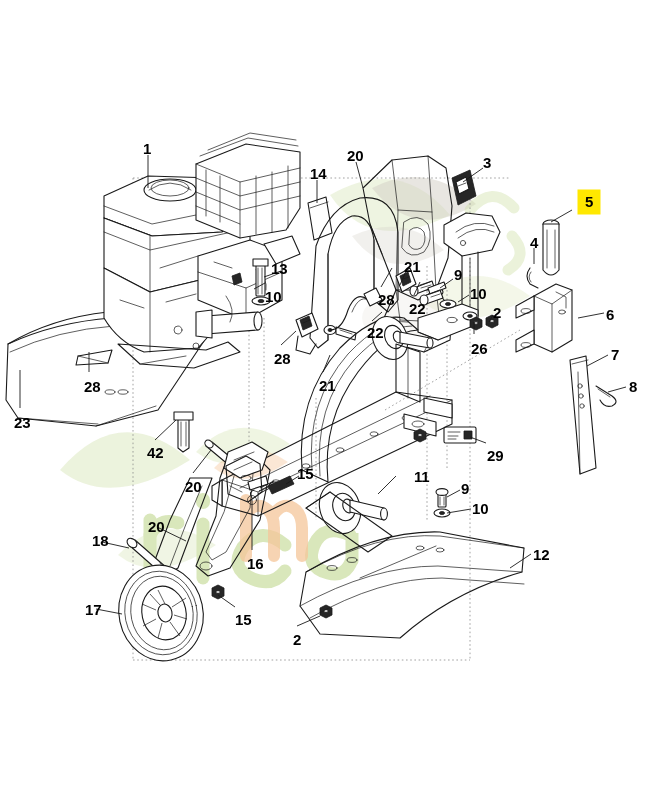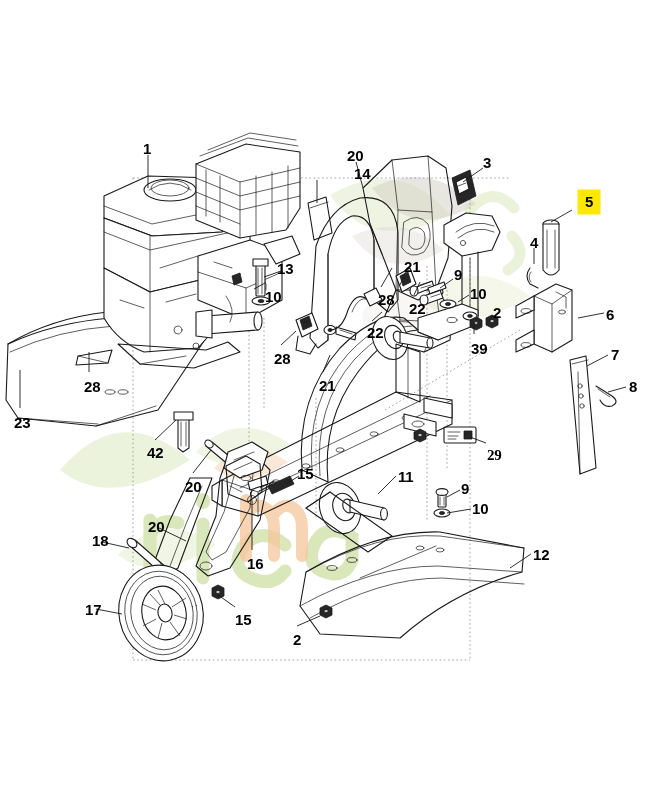--- a/index.html
+++ b/index.html
@@ -528,45 +528,45 @@
         <polyline points="96,609 122,614" class="lead"></polyline>
         <polyline points="297,626 320,616" class="lead"></polyline>
       </g>
 
   </svg>
 
   <div id="callout-layer">
       <div class="callout" style="left: 143px; top: 141px;">1</div>
       <div class="callout" style="left: 347px; top: 148px;">20</div>
       <div class="callout" style="left: 483px; top: 155px;">3</div>
-      <div class="callout" style="left: 310px; top: 166px; margin-left: 44px;">14</div>
+      <div class="callout" style="left: 310px; top: 166px;">14</div>
       <div class="callout highlighted" style="left: 578px; top: 190px;">5</div>
       <div class="callout" style="left: 530px; top: 235px;">4</div>
-      <div class="callout" style="left: 277px; top: 261px;">13</div>
+      <div class="callout" style="left: 271px; top: 261px;">13</div>
       <div class="callout" style="left: 454px; top: 267px;">9</div>
       <div class="callout" style="left: 404px; top: 259px;">21</div>
       <div class="callout" style="left: 265px; top: 289px;">10</div>
       <div class="callout" style="left: 378px; top: 292px;">28</div>
       <div class="callout" style="left: 409px; top: 301px;">22</div>
       <div class="callout" style="left: 470px; top: 286px;">10</div>
       <div class="callout" style="left: 606px; top: 307px;">6</div>
       <div class="callout" style="left: 493px; top: 305px;">2</div>
       <div class="callout" style="left: 367px; top: 325px;">22</div>
-      <div class="callout" style="left: 471px; top: 341px;">39</div>
+      <div class="callout" style="left: 471px; top: 341px;">26</div>
       <div class="callout" style="left: 611px; top: 347px;">7</div>
       <div class="callout" style="left: 274px; top: 351px;">28</div>
       <div class="callout" style="left: 629px; top: 379px;">8</div>
       <div class="callout" style="left: 319px; top: 378px;">21</div>
       <div class="callout" style="left: 84px; top: 379px;">28</div>
       <div class="callout" style="left: 14px; top: 415px;">23</div>
-      <div class="callout" style="left: 487px; top: 448px; font-family: Liberation Serif, serif;">29</div>
+      <div class="callout" style="left: 487px; top: 448px;">29</div>
       <div class="callout" style="left: 147px; top: 445px;">42</div>
       <div class="callout" style="left: 185px; top: 479px;">20</div>
       <div class="callout" style="left: 297px; top: 466px;">15</div>
-      <div class="callout" style="left: 398px; top: 469px;">11</div>
+      <div class="callout" style="left: 414px; top: 469px;">11</div>
       <div class="callout" style="left: 461px; top: 481px;">9</div>
       <div class="callout" style="left: 472px; top: 501px;">10</div>
       <div class="callout" style="left: 148px; top: 519px;">20</div>
       <div class="callout" style="left: 247px; top: 556px;">16</div>
       <div class="callout" style="left: 533px; top: 547px;">12</div>
       <div class="callout" style="left: 92px; top: 533px; text-align: right;">18</div>
       <div class="callout" style="left: 235px; top: 612px;">15</div>
       <div class="callout" style="left: 85px; top: 602px;">17</div>
       <div class="callout" style="left: 293px; top: 632px;">2</div>
     </div>

